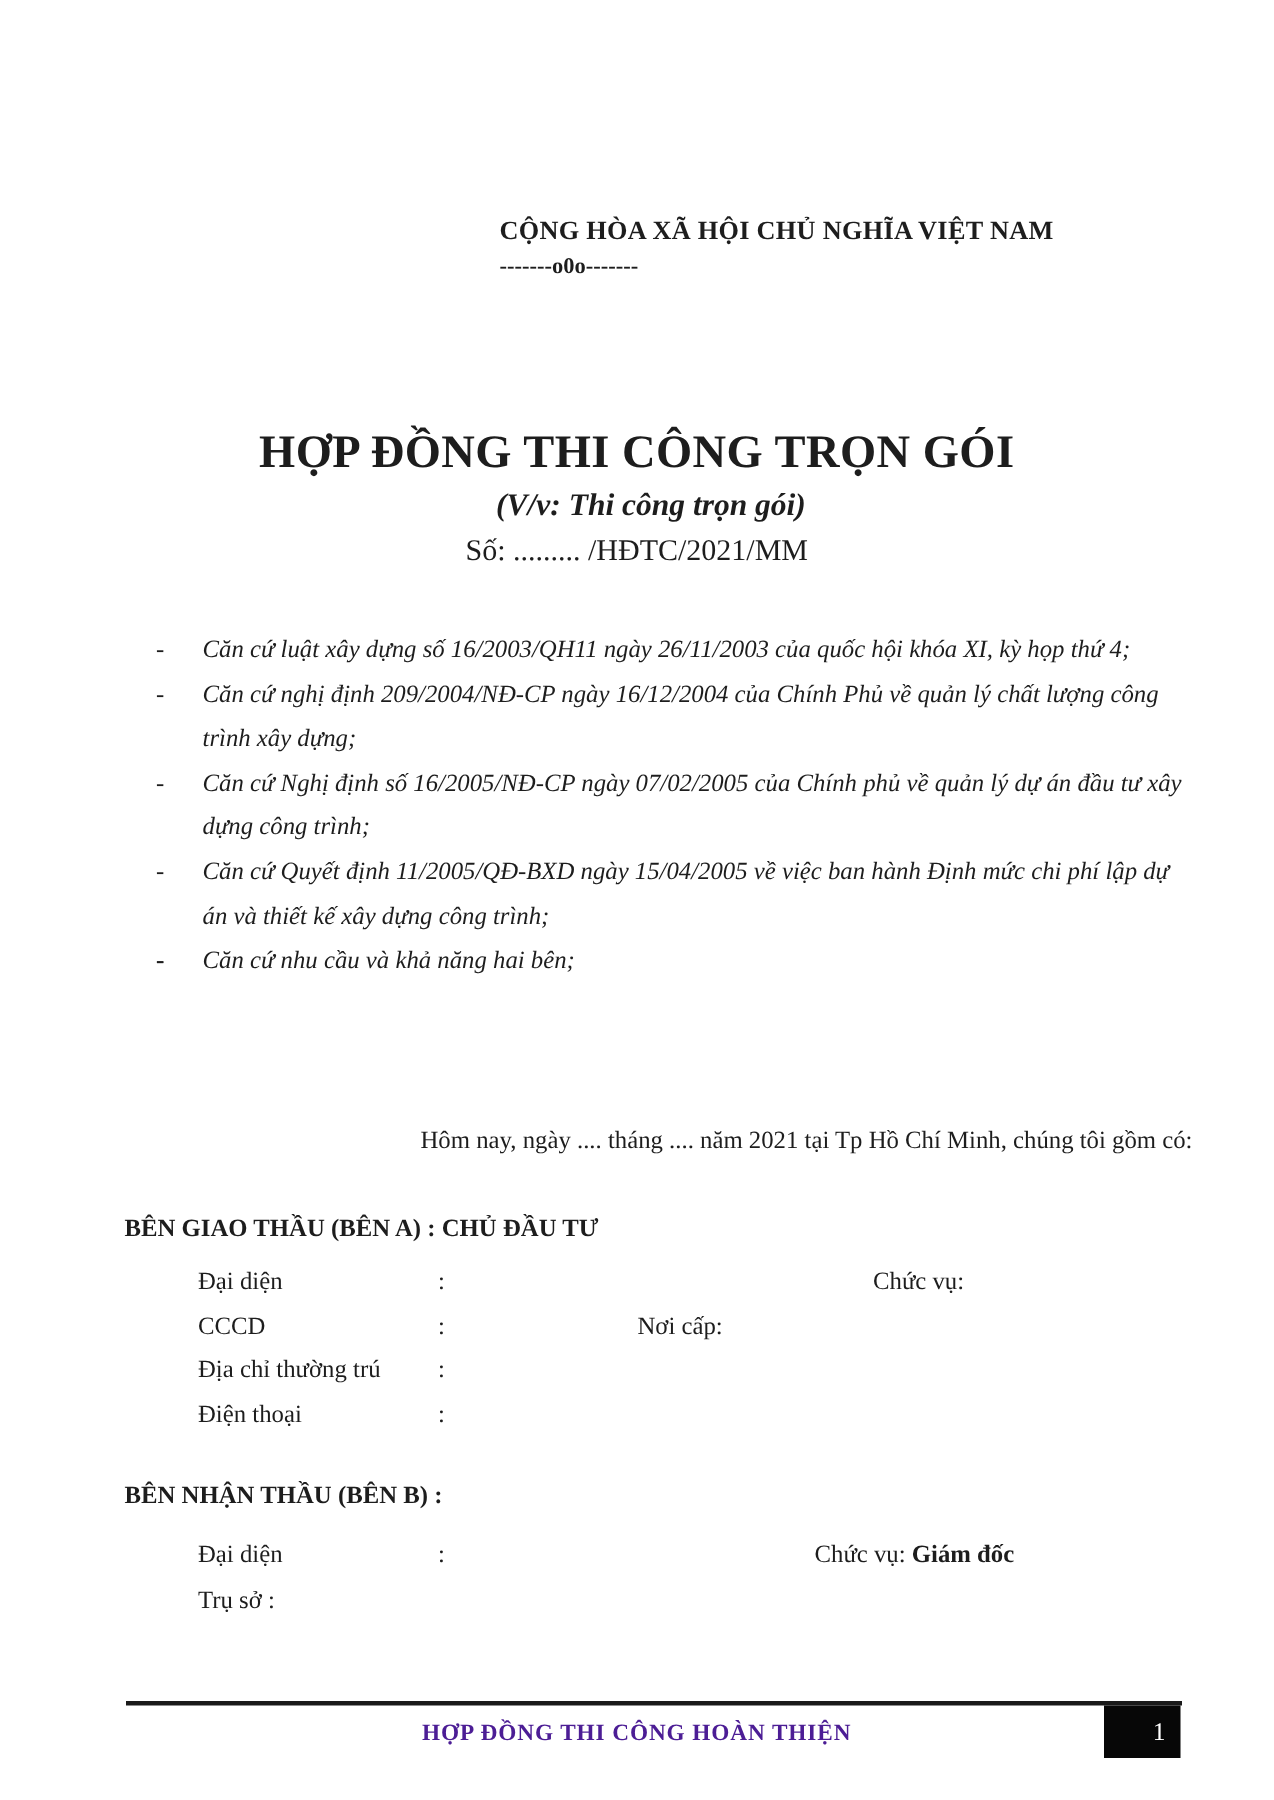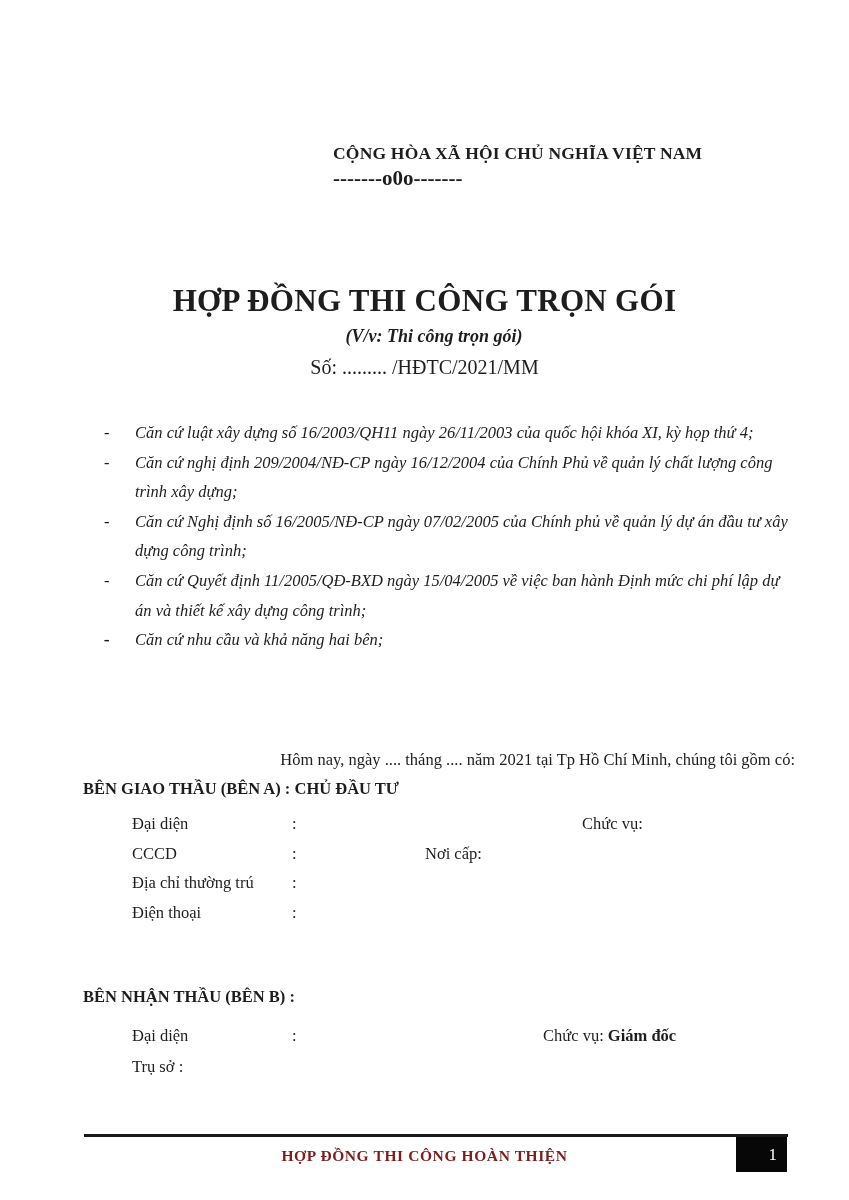--- a/index.html
+++ b/index.html
@@ -17,32 +17,32 @@
   
   .nat-header {
     position: absolute;
     top: 126px;
     left: 333px;
     width: 490px;
     margin-top: 16px;
   }
   .nh-line1 { font-size: 17.5px; font-weight: bold; line-height: 23px; letter-spacing: 0.2px; }
   .nh-line2 { font-size: 18px; line-height: 27px; }
-  .nh-sep   { font-size: 21px; line-height: 26px; font-weight: bold; }
+  .nh-sep   { font-size: 15px; line-height: 26px; font-weight: bold; }
 
   
   .title-block {
     position: absolute;
     top: 281px;
     left: 0;
     width: 849px;
     text-align: center;
   }
   .doc-title { font-size: 31px; font-weight: bold; line-height: 40px; letter-spacing: 0.3px; }
-  .doc-subtitle { font-size: 18px; font-weight: bold; font-style: italic; line-height: 26px; margin-top: 2px; padding-left: 19px; }
+  .doc-subtitle { font-size: 21px; font-weight: bold; font-style: italic; line-height: 26px; margin-top: 2px; padding-left: 19px; }
   .doc-number { font-size: 20px; line-height: 24px; margin-top: 6px; }
 
   
   .legal-list {
     position: absolute;
     top: 418px;
     left: 83px;
     width: 712px;
     list-style: none;
     font-style: italic;
@@ -65,21 +65,21 @@
     top: 748px;
     left: 83px;
     width: 712px;
     font-size: 16.5px;
     line-height: 24px;
     text-align: right;
   }
 
   
   .party { position: absolute; left: 83px; width: 712px; }
-  .party-a { top: 777px; }
+  .party-a { top: 807px; }
   .party-b { top: 962px; margin-top: 23px; }
   .party-heading { font-size: 16.5px; font-weight: bold; line-height: 24px; }
   .kv-rows { margin-top: 8px; }
   .kv-row { position: relative; height: 29.6px; font-size: 16.5px; line-height: 29.6px; }
   .kv-row .lbl   { position: absolute; left: 49px; top: 0; white-space: nowrap; }
   .kv-row .colon { position: absolute; left: 209px; top: 0; }
   .kv-row .extra { position: absolute; top: 0; white-space: nowrap; }
   .extra-chucvu-a { left: 499px; }
   .extra-noicap   { left: 342px; }
   .extra-chucvu-b { left: 460px; }
@@ -97,21 +97,21 @@
     background: #1a1a1a;
   }
   .footer-text {
     position: absolute;
     top: 1147px;
     left: 0;
     width: 849px;
     text-align: center;
     font-size: 15.5px;
     font-weight: bold;
-    color: #7f1d1d;
+    color: #4c1d95;
     letter-spacing: 0.6px;
   }
   .page-box {
     position: absolute;
     top: 1137px;
     left: 736px;
     width: 51px;
     height: 35px;
     background: #070707;
     color: #ffffff;

